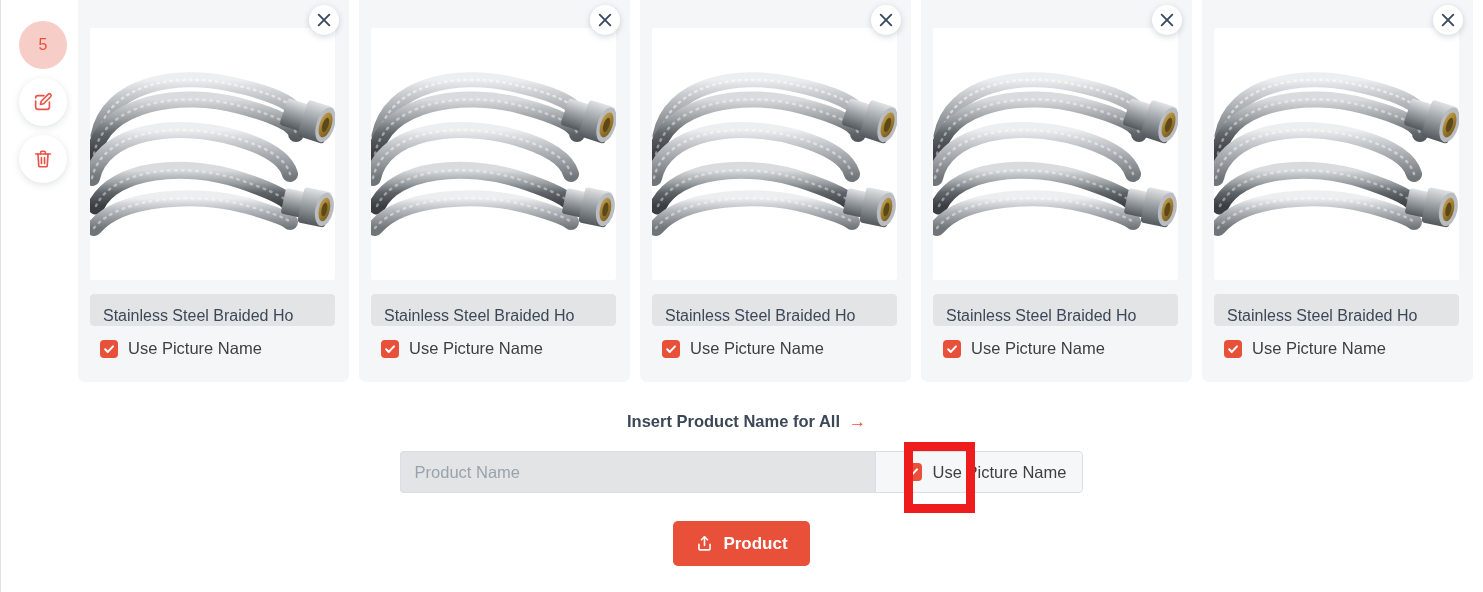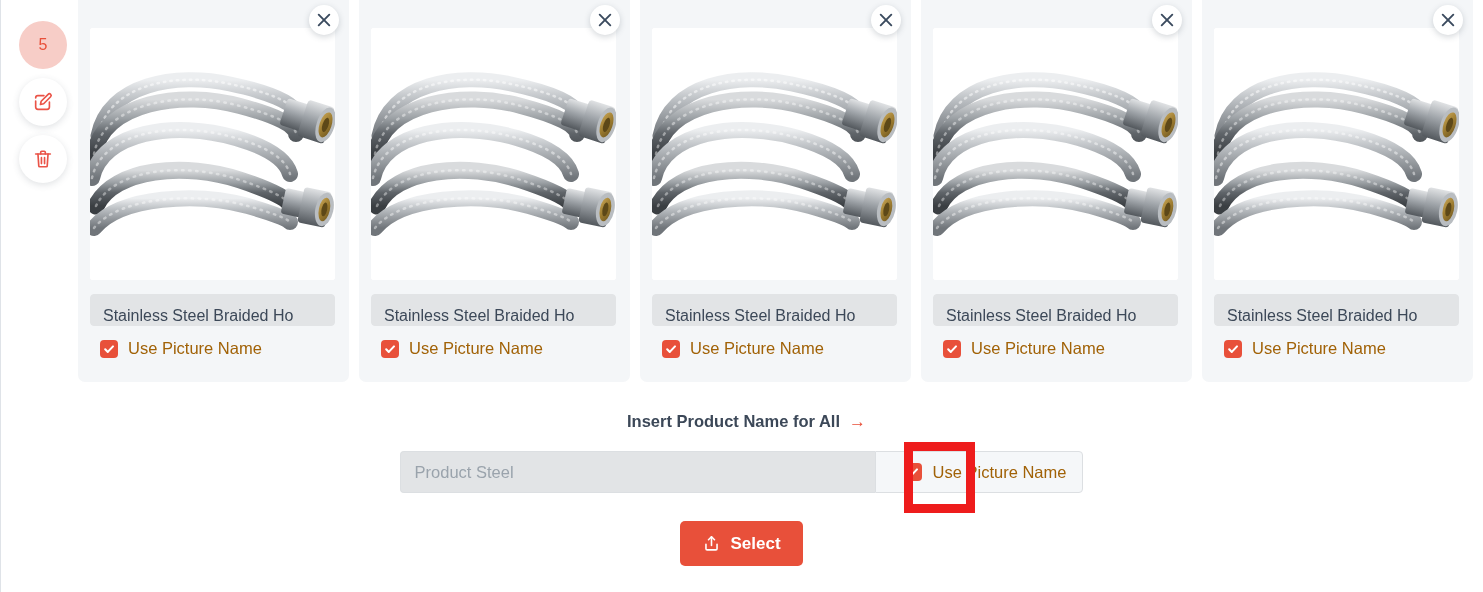--- a/index.html
+++ b/index.html
@@ -136,21 +136,21 @@
     background: #e8503a;
     display: flex;
     align-items: center;
     justify-content: center;
     flex: 0 0 18px;
     cursor: pointer;
   }
   .cbx svg { display: block; }
   .use-pic-label {
     font-size: 16.5px;
-    color: #a16207;
+    color: #404040;
     white-space: nowrap;
   }
 
   
   .bulk {
     position: absolute;
     left: 0;
     top: 412px;
     width: 1483px;
     display: flex;
@@ -529,36 +529,36 @@
 
 </div>
 
 <div class="bulk">
   <div class="bulk-title">
     <span>Insert Product Name for All</span>
     <span class="bulk-arrow">→</span>
   </div>
 
   <div class="bulk-input-group">
-    <div class="bulk-input">Product Steel</div>
+    <div class="bulk-input">Product Name</div>
     <div class="bulk-addon">
       <span class="cbx">
         <svg width="12" height="12" viewBox="0 0 12 12" fill="none" stroke="#ffffff" stroke-width="2.1" stroke-linecap="round" stroke-linejoin="round">
             <path d="M2.2 6.3l2.6 2.6L10 3.4"></path>
           </svg>
       </span>
       <span class="use-pic-label">Use Picture Name</span>
     </div>
   </div>
 
   <button class="select-btn">
     <span>
       <svg width="19" height="19" viewBox="0 0 24 24" fill="none" stroke="#ffffff" stroke-width="2" stroke-linecap="round" stroke-linejoin="round">
         <path d="M5 13v5.5c0 .8.7 1.5 1.5 1.5h11c.8 0 1.5-.7 1.5-1.5V13"></path>
         <path d="M12 3.5v11"></path>
         <path d="M8.2 7.3L12 3.5l3.8 3.8"></path>
       </svg>
     </span>
-    <span>Select</span>
+    <span>Product</span>
   </button>
 </div>
 
 <div class="annotation"></div>
 
 </body></html>

